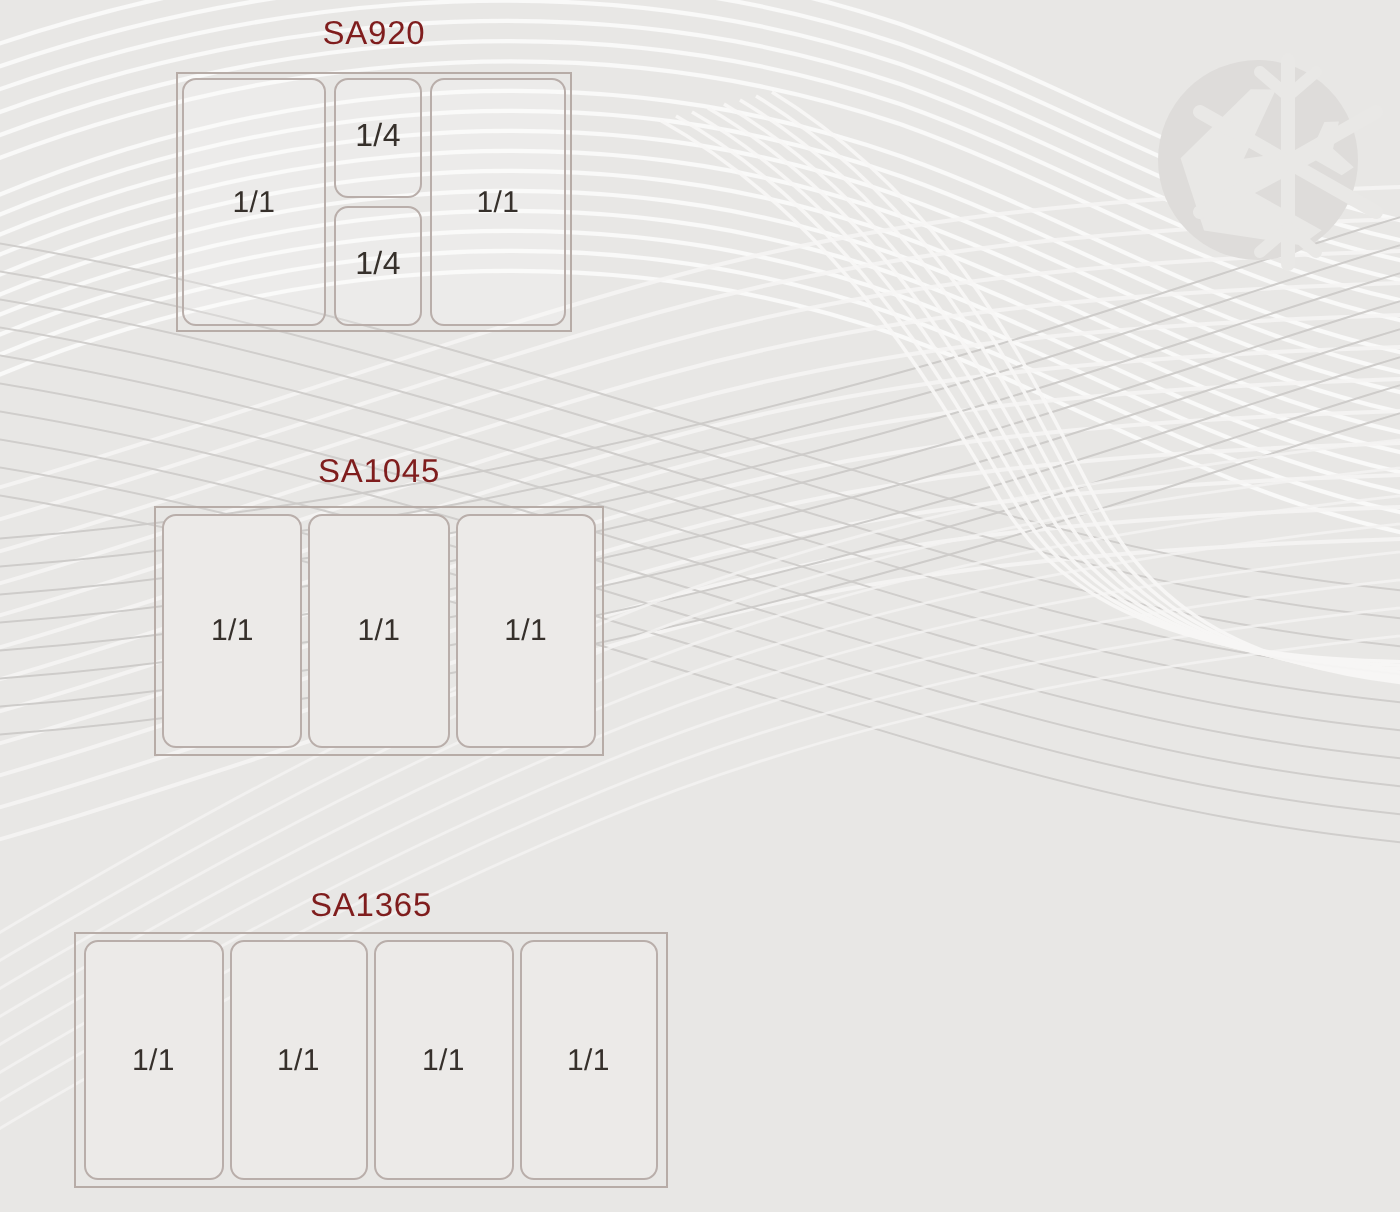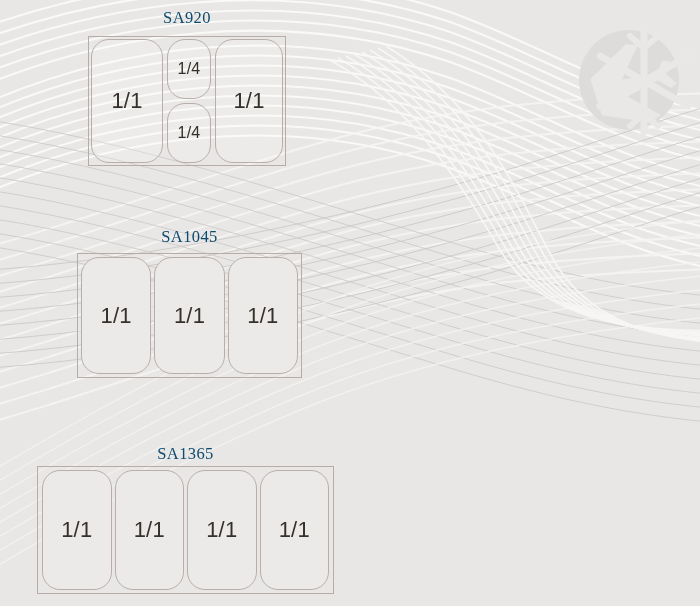--- a/index.html
+++ b/index.html
@@ -35,63 +35,63 @@
   
   .unit {
     position: absolute;
   }
 
   .unit-title {
     position: absolute;
     left: 0;
     width: 100%;
     text-align: center;
-    color: #0c4a6e;
+    color: #7f1d1d;
     font-size: 16.5px;
     letter-spacing: 0.4px;
-    font-family: Liberation Serif, serif;
+    font-family: Liberation Sans, sans-serif;
     white-space: nowrap;
   }
 
   .frame {
     position: absolute;
     box-sizing: border-box;
     border: 1px solid #b7aca7;
     background: transparent;
   }
 
   .pans {
     position: absolute;
     box-sizing: border-box;
     display: flex;
   }
 
   .pan {
     position: relative;
     box-sizing: border-box;
     border: 1.4px solid #b9aeaa;
-    border-radius: 18px;
+    border-radius: 7px;
     display: flex;
     align-items: center;
     justify-content: center;
   }
 
   
   .pan.translucent {
     background: rgba(255, 255, 255, 0.20);
   }
 
   
   .pan.solid {
     background: #eceae8;
   }
 
   .pan-label {
     color: #36302b;
-    font-size: 22px;
+    font-size: 15px;
     letter-spacing: 0.2px;
     font-family: "Liberation Sans", sans-serif;
     line-height: 1;
     user-select: none;
   }
 
   .pan-label.small {
     font-size: 16px;
   }
 

